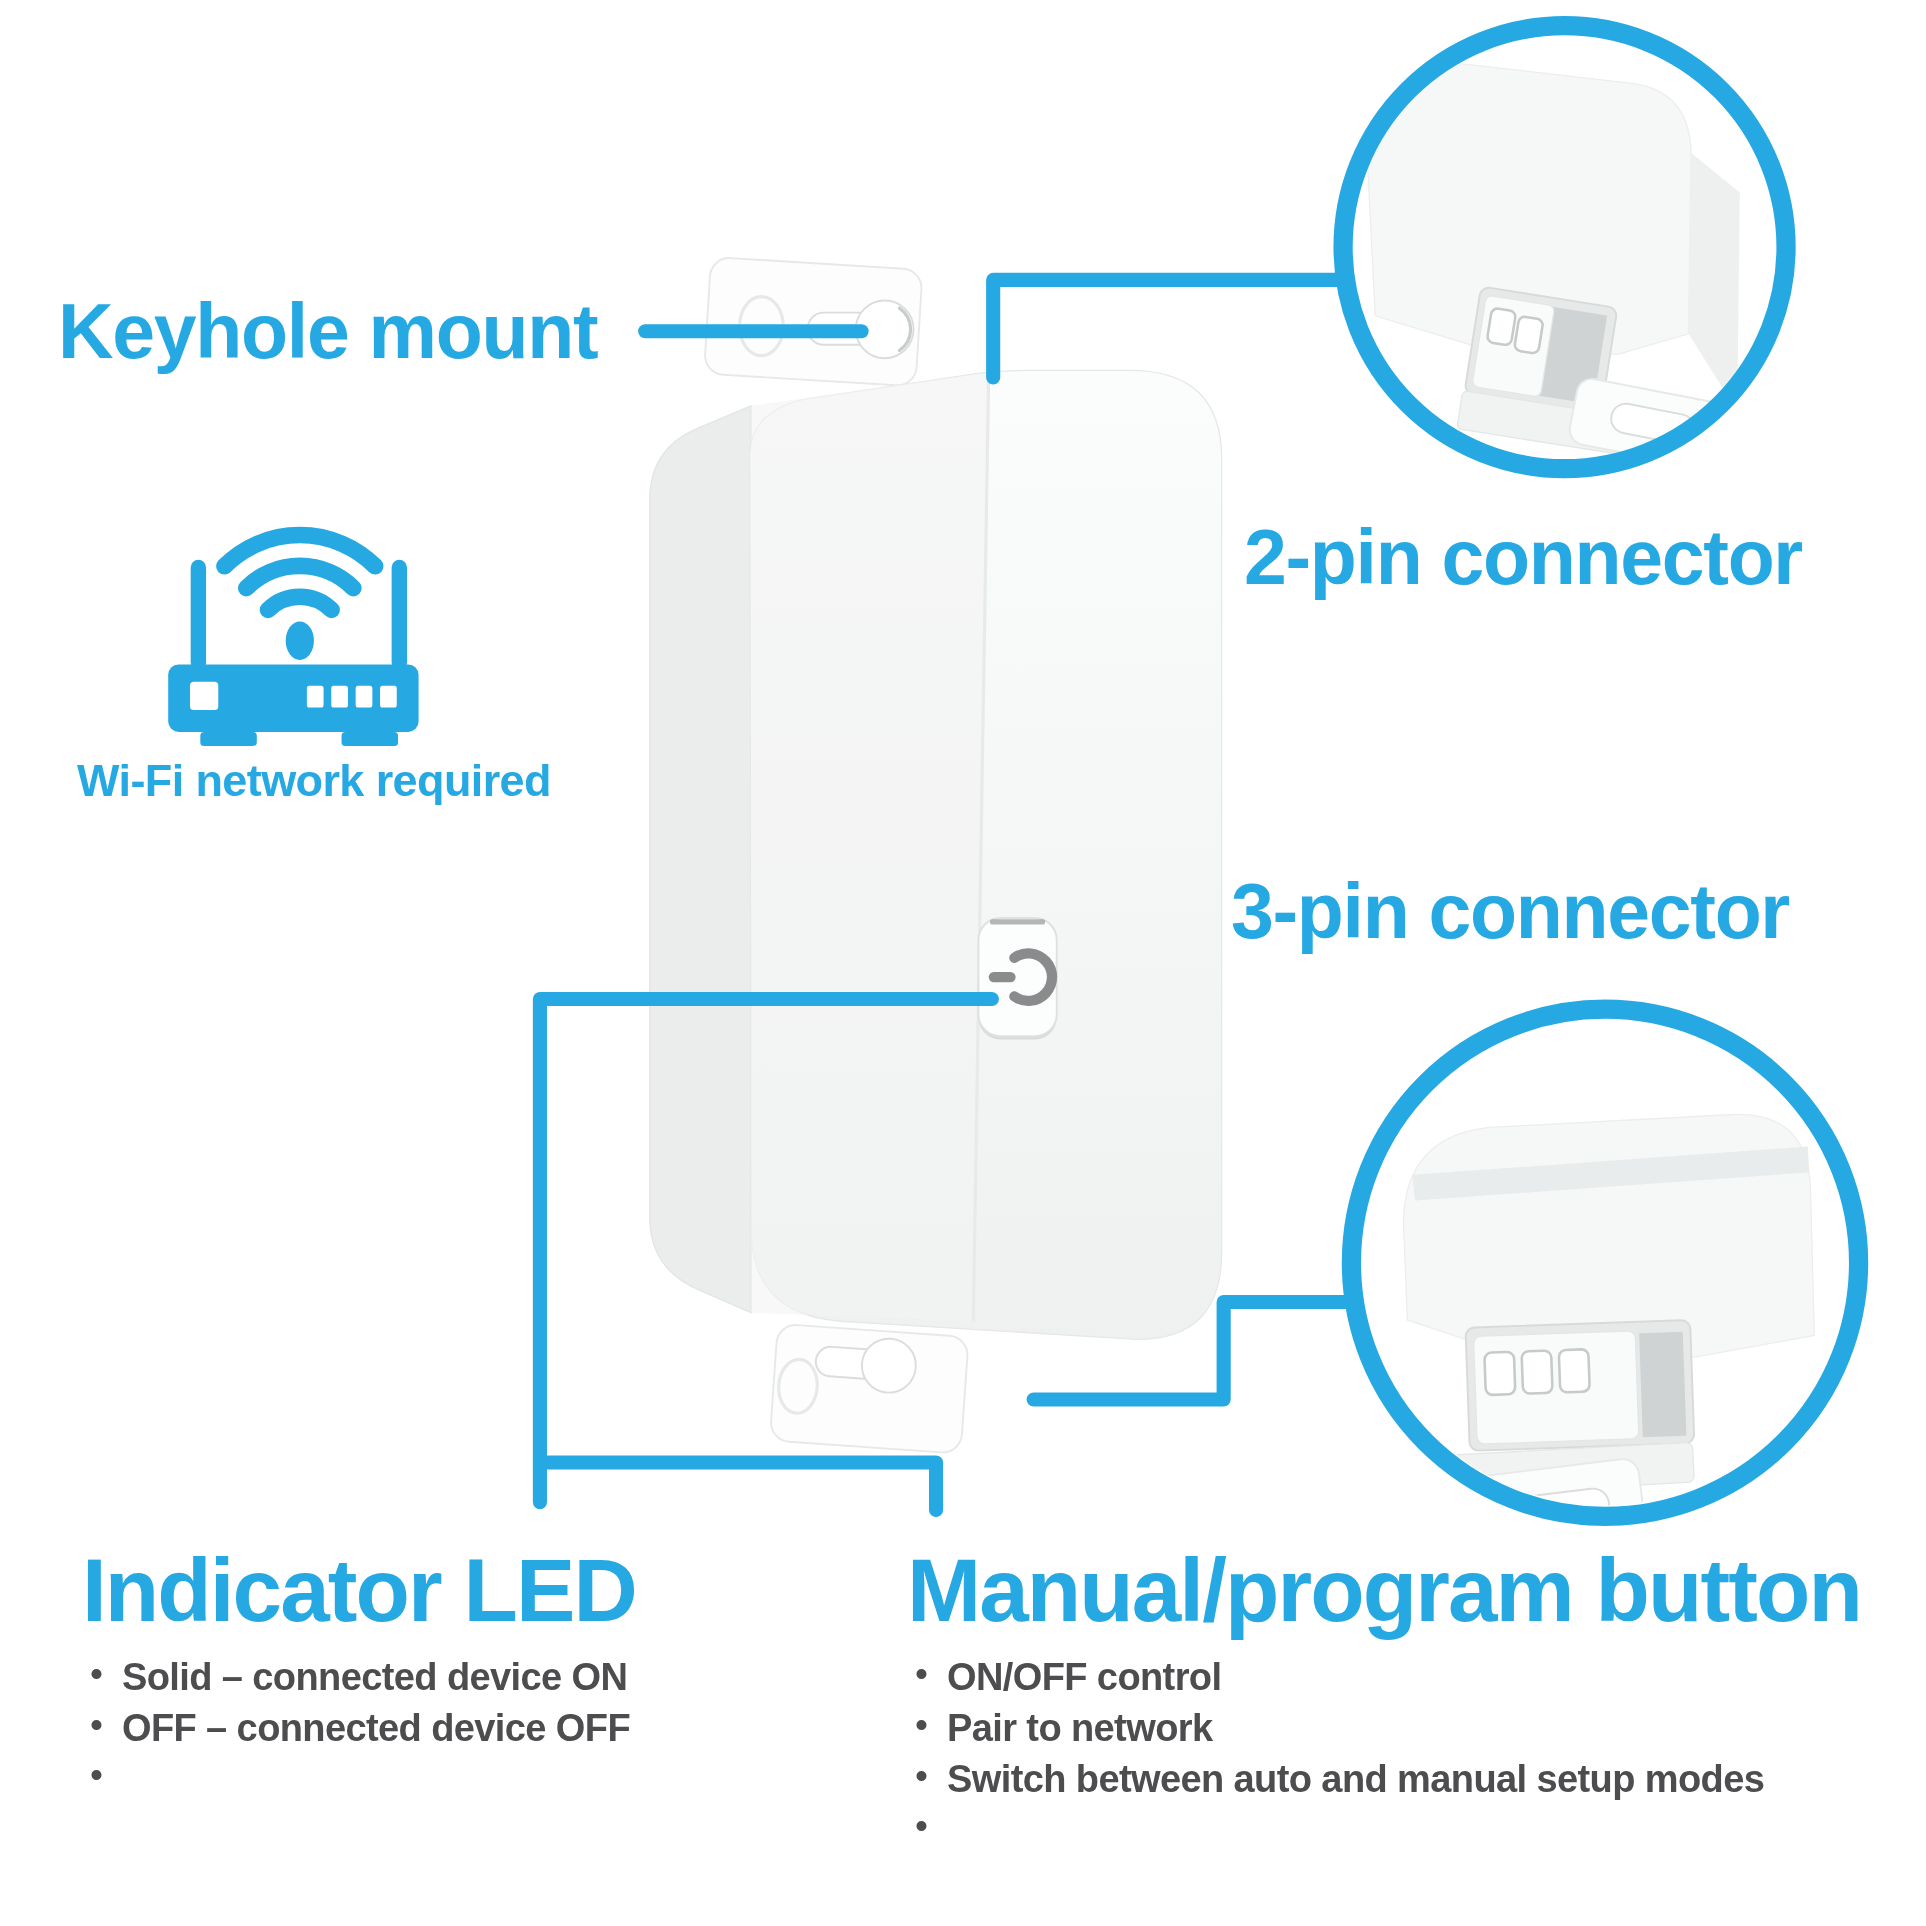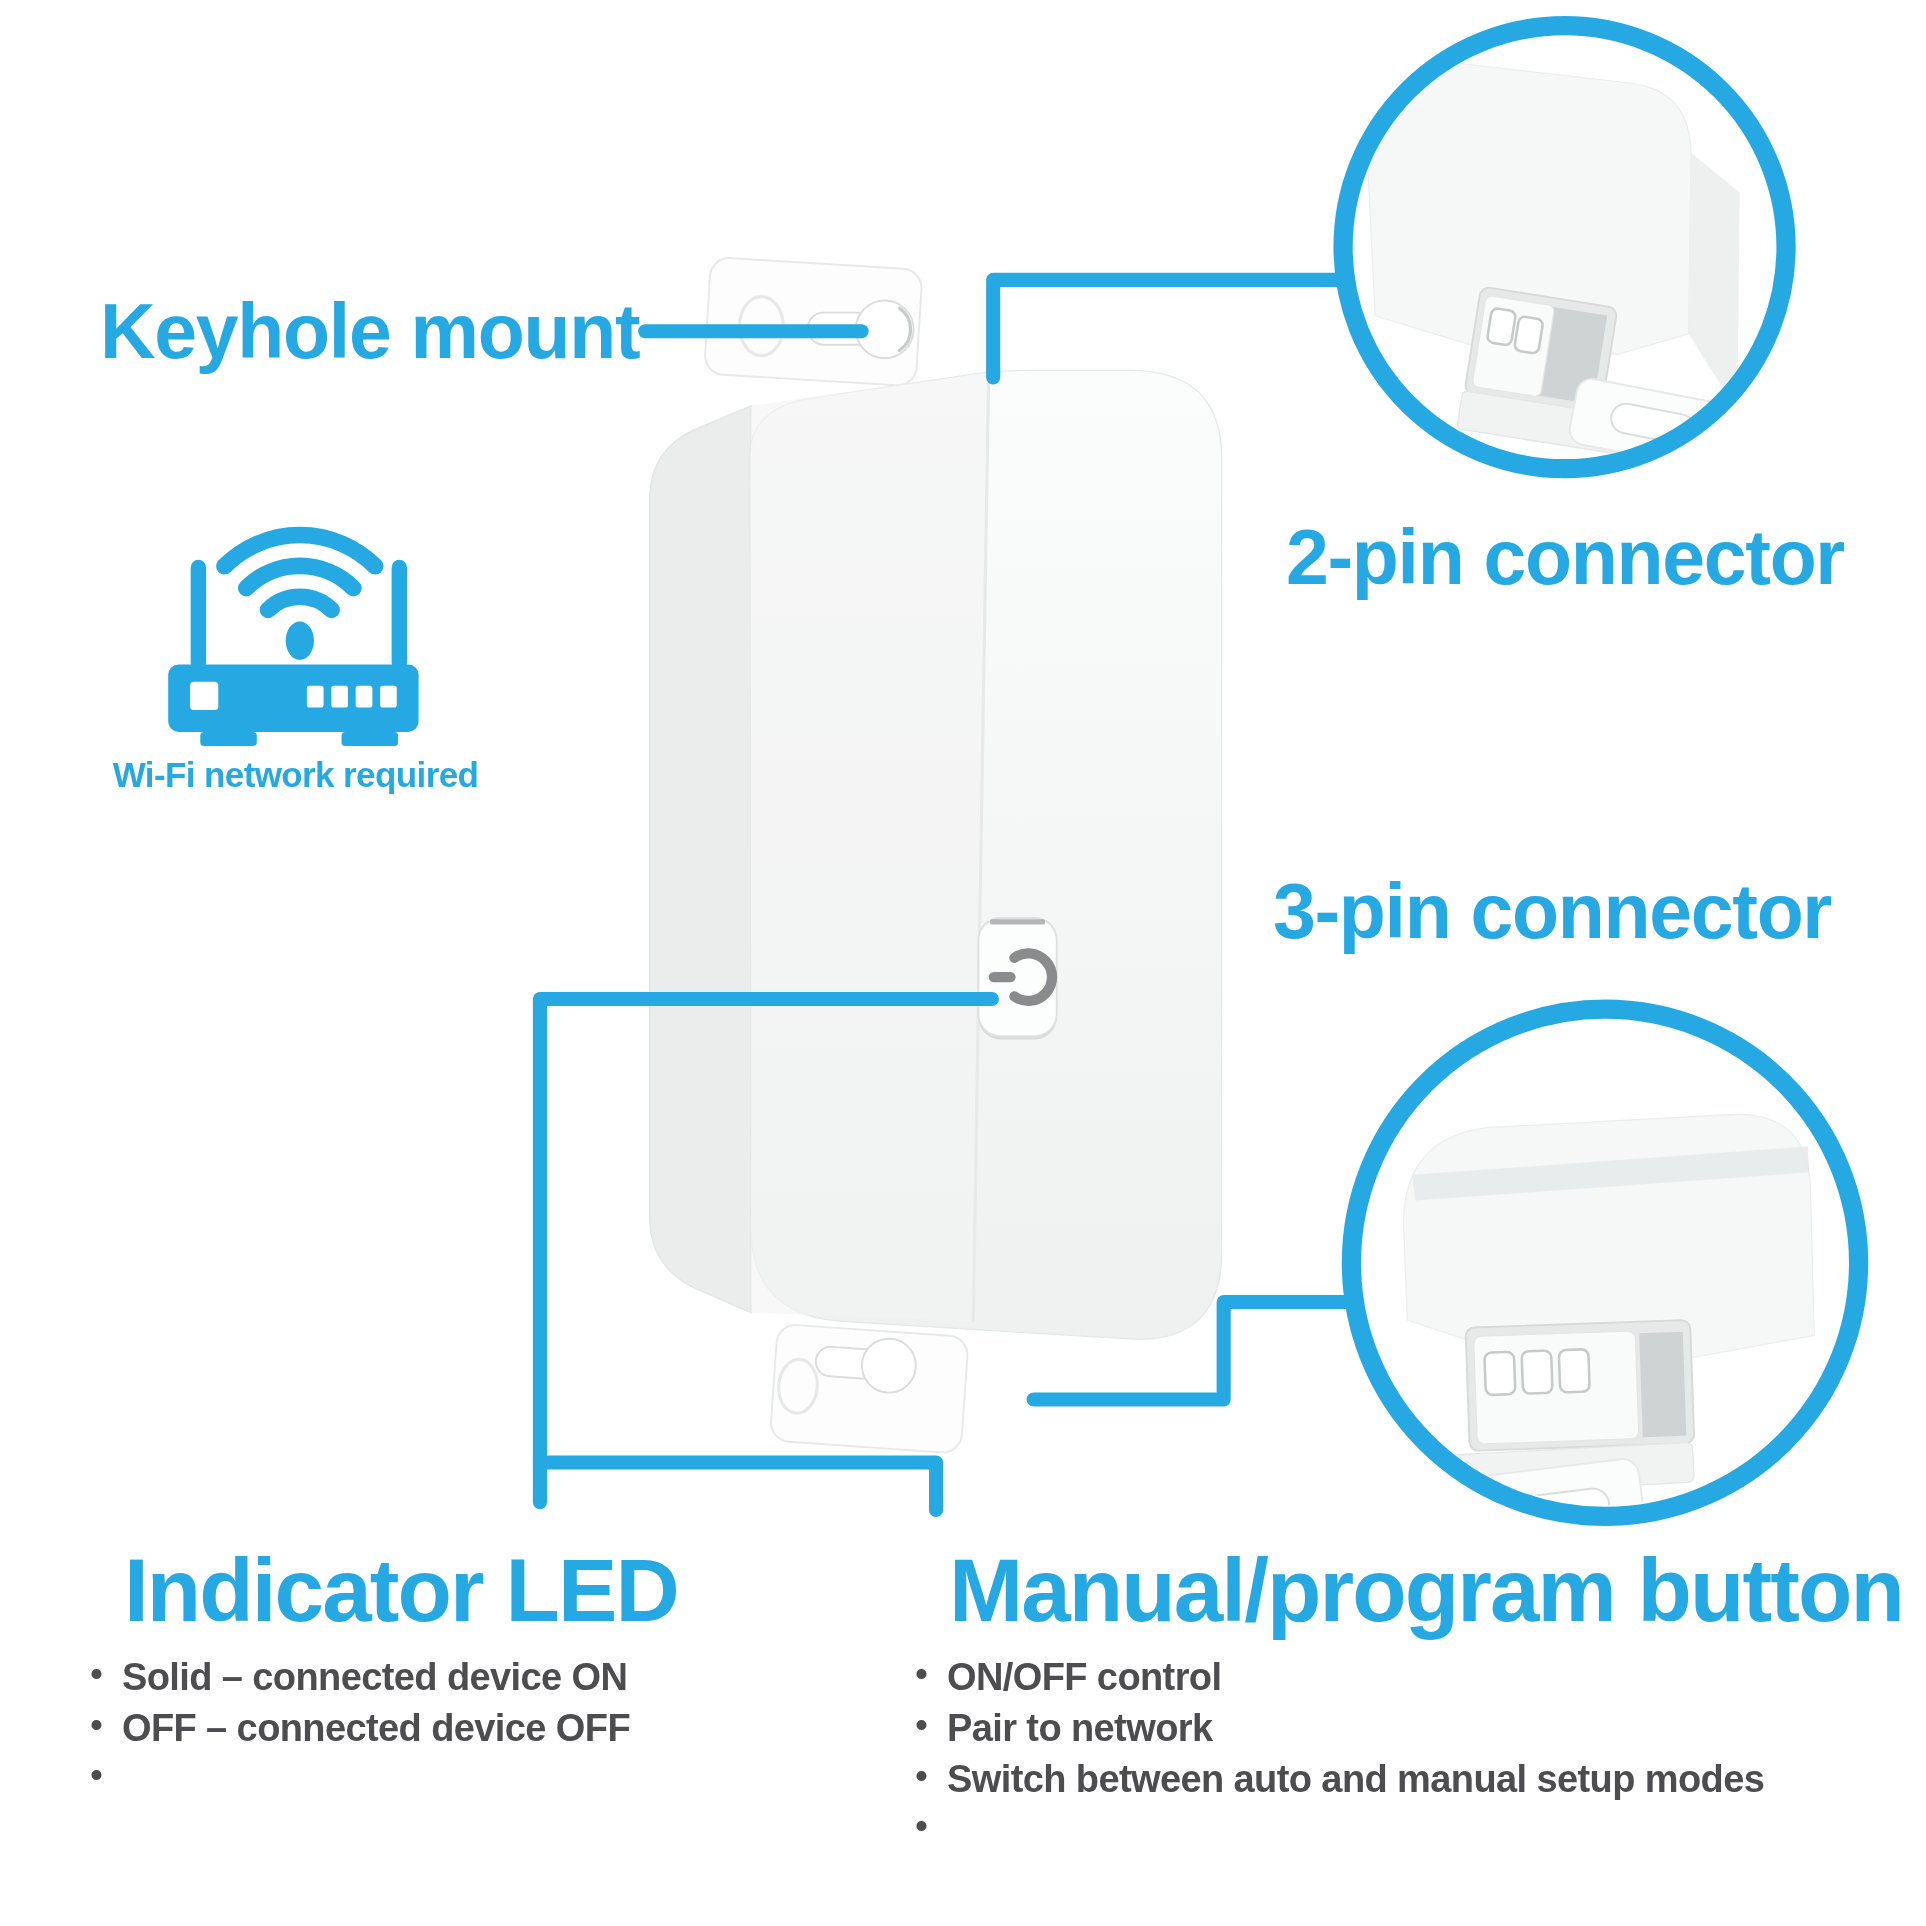--- a/index.html
+++ b/index.html
@@ -9,34 +9,34 @@
   }
   *{margin:0;padding:0;box-sizing:border-box;}
   html,body{background:var(--bg);}
   body{font-family:"Liberation Sans","DejaVu Sans",sans-serif;}
   #canvas{
     position:relative;width:1926px;height:1926px;background:var(--bg);overflow:hidden;
   }
   #scene{position:absolute;left:0;top:0;width:1926px;height:1926px;}
   .blue-heading{
     position:absolute;color:var(--accent);font-weight:bold;line-height:1;
-    letter-spacing:-1.3px;white-space:nowrap;margin-left:42px;
+    letter-spacing:-1.3px;white-space:nowrap;
   }
   .label-small{font-size:77px;}
   .label-big{font-size:89px;letter-spacing:-1.9px;}
   #label-keyhole{left:58px;top:293px;}
   #label-2pin{left:1244px;top:519px;text-align:right;}
   #label-3pin{left:1231px;top:873px;}
   #heading-led{left:82px;top:1546px;}
   #heading-manual{left:907px;top:1546px;}
   #wifi-badge-text{
     position:absolute;left:77px;top:738px;width:437px;text-align:center;color:var(--accent);
   }
   #wifi-freq{font-size:85px;font-weight:bold;letter-spacing:-1.3px;line-height:1;}
-  #wifi-caption{margin-top:18px;font-size:35px;font-weight:bold;letter-spacing:-0.6px;line-height:1.1;white-space:nowrap;}
+  #wifi-caption{margin-top:18px;font-size:45px;font-weight:bold;letter-spacing:-0.6px;line-height:1.1;white-space:nowrap;}
   .bullet-list{position:absolute;color:var(--body-text);}
   #list-led{left:90px;top:1656px;width:809px;}
   #list-manual{left:915px;top:1656px;width:1008px;}
   .bullet-row{display:flex;align-items:baseline;height:51px;white-space:nowrap;}
   .bullet-dot{font-size:37px;color:var(--body-text);margin-right:19px;position:relative;top:-3.9px;}
   .bullet-text{font-size:38px;font-weight:bold;letter-spacing:-0.6px;color:var(--body-text);}
   
   .callout{stroke:var(--accent);stroke-width:22;fill:none;stroke-linecap:round;stroke-linejoin:round;}
   .ring{stroke:var(--accent);stroke-width:30;fill:none;}
   .ring-bg{fill:#ffffff;}

